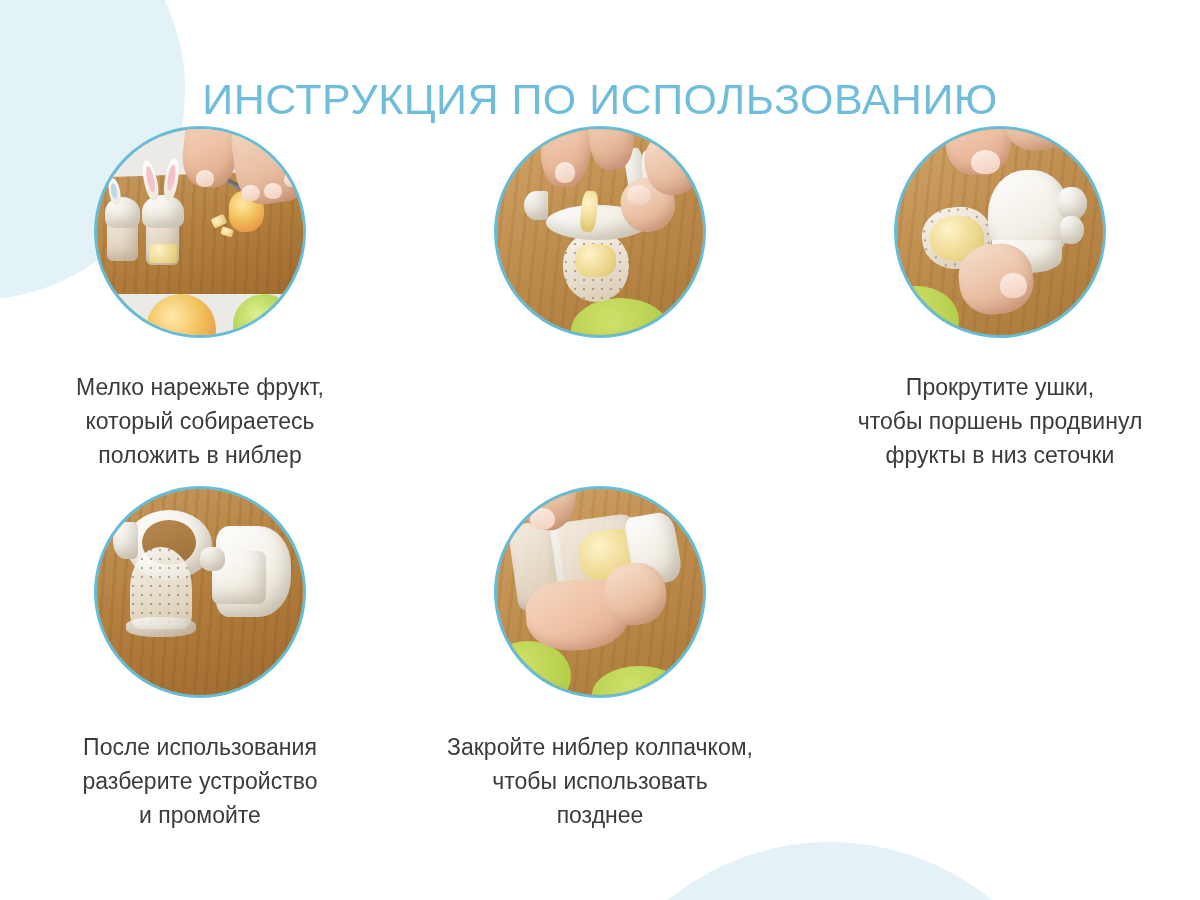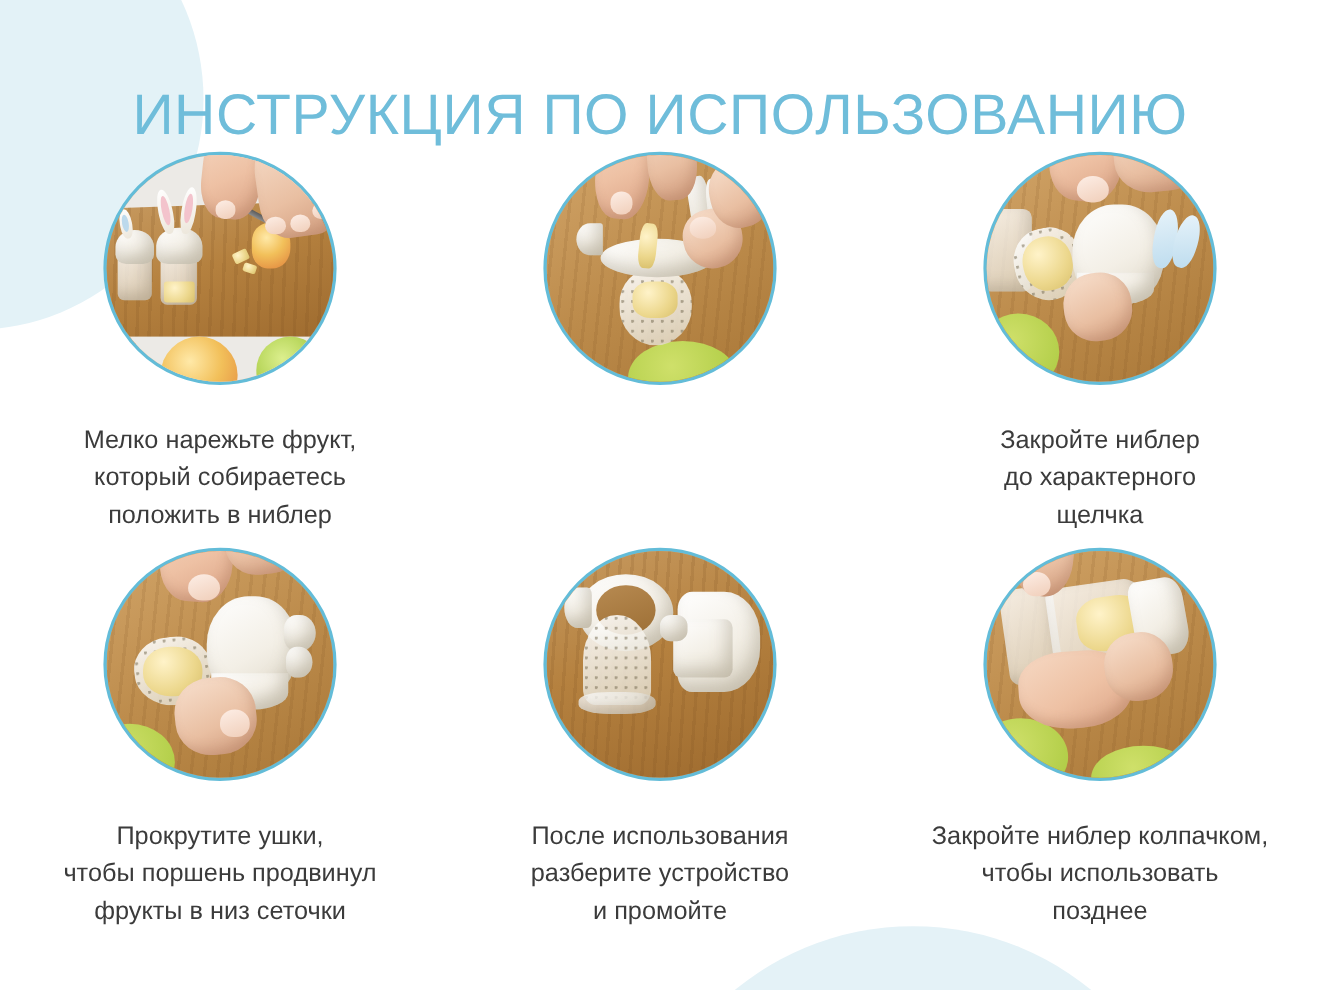--- a/index.html
+++ b/index.html
@@ -47,31 +47,31 @@
     position: absolute;
     inset: 0;
   }
 
   #page-title {
     position: absolute;
     top: 44px;
     left: 0;
     width: 1200px;
     text-align: center;
-    font-size: 52px;
+    font-size: 43px;
     line-height: 52px;
     letter-spacing: 0.5px;
     font-weight: 500;
     color: #6fbdda;
     white-space: nowrap;
   }
 
   #steps-grid {
     position: absolute;
-    top: 138px;
+    top: 126px;
     left: 0;
     width: 1088px;
     display: grid;
     grid-template-columns: repeat(3, 400px);
     grid-auto-rows: 360px;
     justify-items: center;
   }
 
   .step-card {
     width: 400px;
@@ -274,46 +274,20 @@
           <div class="skin" style="left:22%;top:-18%;width:24%;height:46%;border-radius:42% 42% 40% 40%;transform:rotate(5deg);"></div>
           <div class="nail" style="left:28%;top:16%;width:10%;height:10%;"></div>
           <div class="skin-2" style="left:44%;top:-20%;width:22%;height:40%;border-radius:42% 42% 40% 40%;transform:rotate(-4deg);"></div>
           <div class="skin-2" style="left:60%;top:24%;width:26%;height:26%;border-radius:45% 45% 50% 50%;transform:rotate(-10deg);"></div>
           <div class="nail" style="left:63%;top:27%;width:12%;height:10%;"></div>
           <div class="skin-2" style="left:72%;top:2%;width:26%;height:30%;border-radius:46%;transform:rotate(-12deg);"></div>
         </div>
       </div>
     </div>
 
-    <div class="step-card">
-      <div class="step-photo">
-        <div class="photo-art">
-          <div class="board-light" style="position:absolute;inset:0;"></div>
-          <div class="green-mat" style="left:-4%;top:70%;width:36%;height:34%;"></div>
-          <div class="plastic-clear" style="left:-2%;top:24%;width:22%;height:36%;border-radius:8px;"></div>
-
-          <div class="mesh" style="left:12%;top:32%;width:30%;height:32%;transform:rotate(-12deg);"></div>
-          <div class="fruit" style="left:16%;top:36%;width:22%;height:24%;border-radius:46%;transform:rotate(-12deg);"></div>
-
-          <div class="plastic" style="left:38%;top:22%;width:40%;height:44%;border-radius:46%;"></div>
-          <div class="plastic" style="left:40%;top:52%;width:34%;height:14%;border-radius:0 0 48% 48%;"></div>
-
-          <div class="ear" style="left:74%;top:24%;width:10%;height:26%;background:linear-gradient(160deg,#e7f3fa,#bddcee);transform:rotate(10deg);"></div>
-          <div class="ear" style="left:83%;top:26%;width:10%;height:24%;background:linear-gradient(160deg,#e7f3fa,#bddcee);transform:rotate(16deg);"></div>
-
-          <div class="skin" style="left:28%;top:-22%;width:32%;height:42%;border-radius:44% 44% 40% 40%;transform:rotate(6deg);"></div>
-          <div class="nail" style="left:40%;top:9%;width:14%;height:12%;"></div>
-          <div class="skin-2" style="left:56%;top:-20%;width:40%;height:36%;border-radius:42% 42% 40% 40%;transform:rotate(-6deg);"></div>
-          <div class="skin-2" style="left:34%;top:52%;width:30%;height:30%;border-radius:46%;transform:rotate(-8deg);"></div>
-        </div>
-      </div>
-      <div class="step-caption">Закройте ниблер
-до характерного
-щелчка</div>
-    </div>
 
     <div class="step-card">
       <div class="step-photo">
         <div class="photo-art">
           <div class="board-light" style="position:absolute;inset:0;"></div>
           <div class="green-mat" style="left:-10%;top:76%;width:40%;height:34%;"></div>
 
           <div class="mesh" style="left:12%;top:38%;width:34%;height:30%;transform:rotate(-6deg);"></div>
           <div class="fruit" style="left:16%;top:42%;width:26%;height:22%;border-radius:46%;"></div>
 

